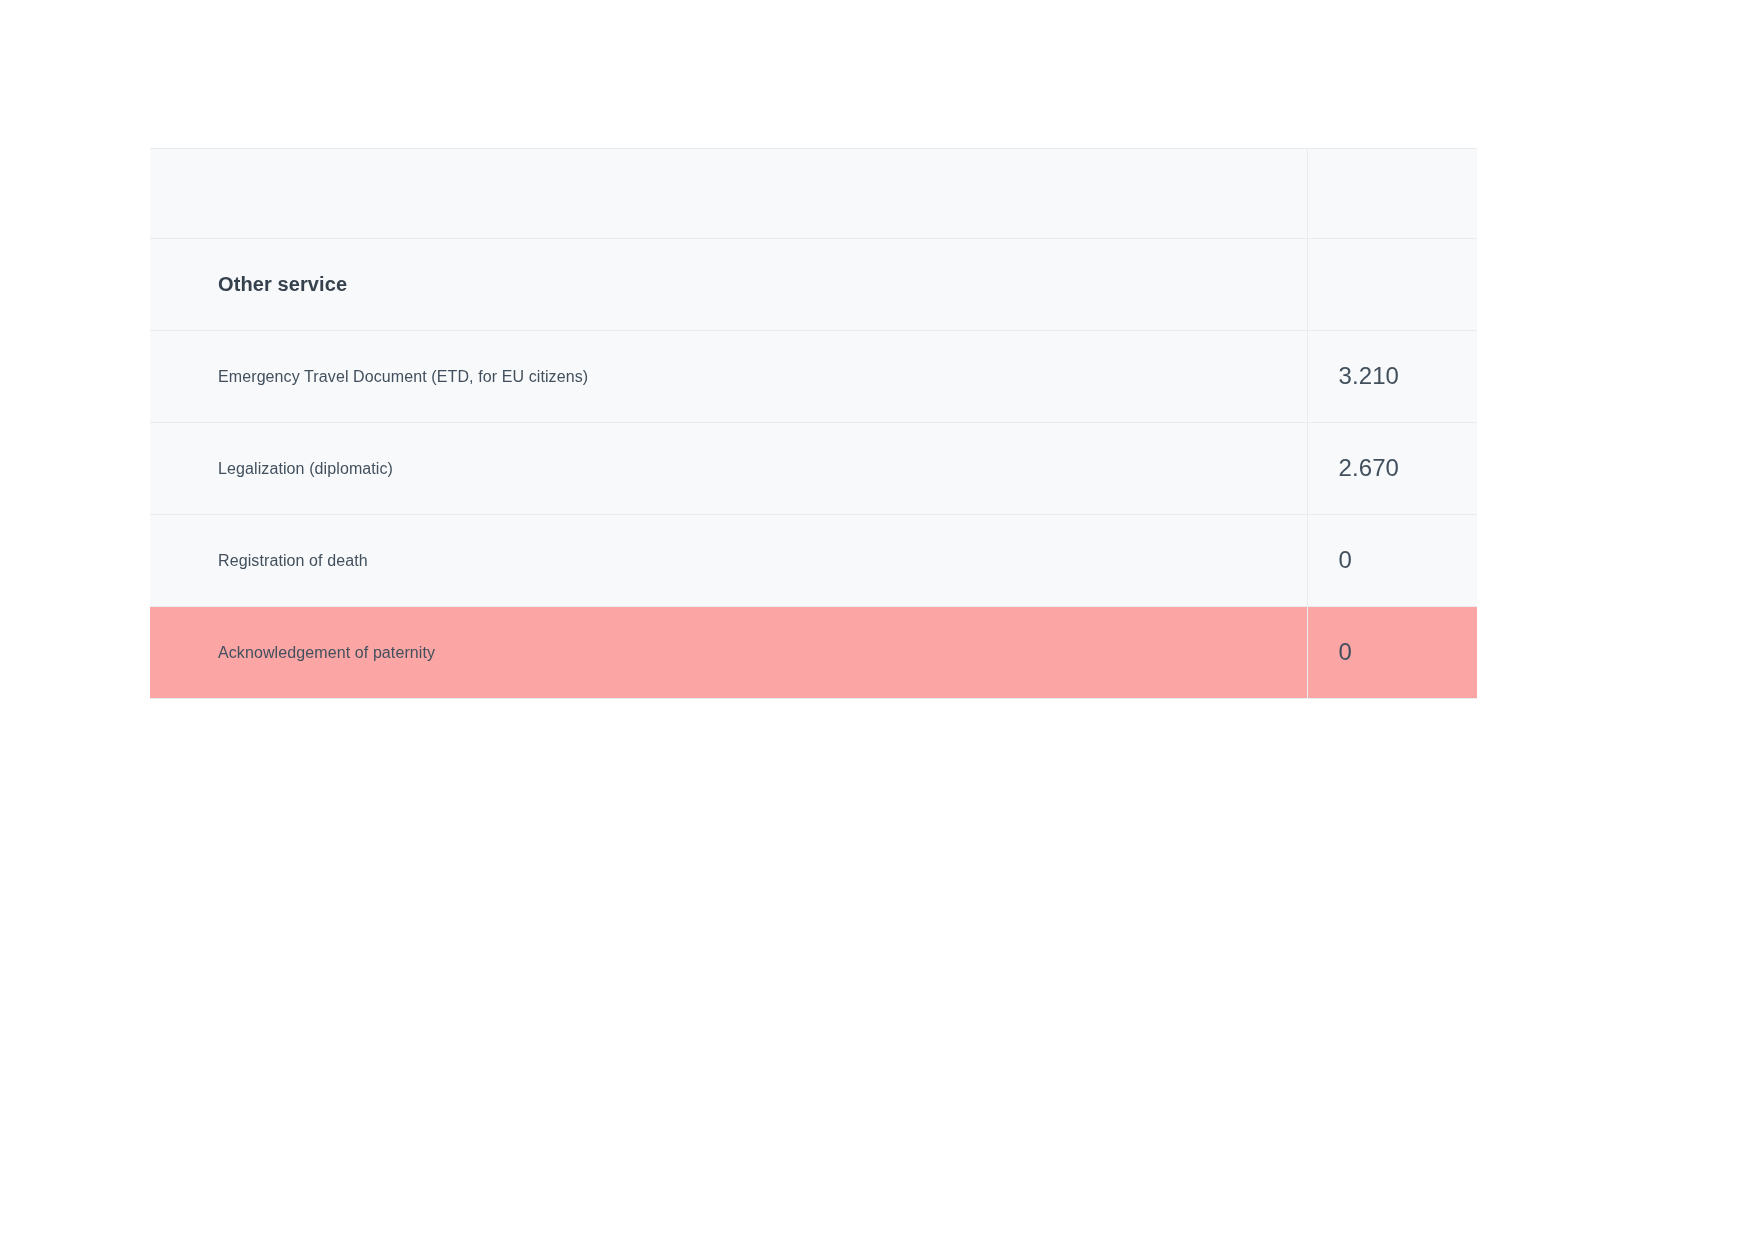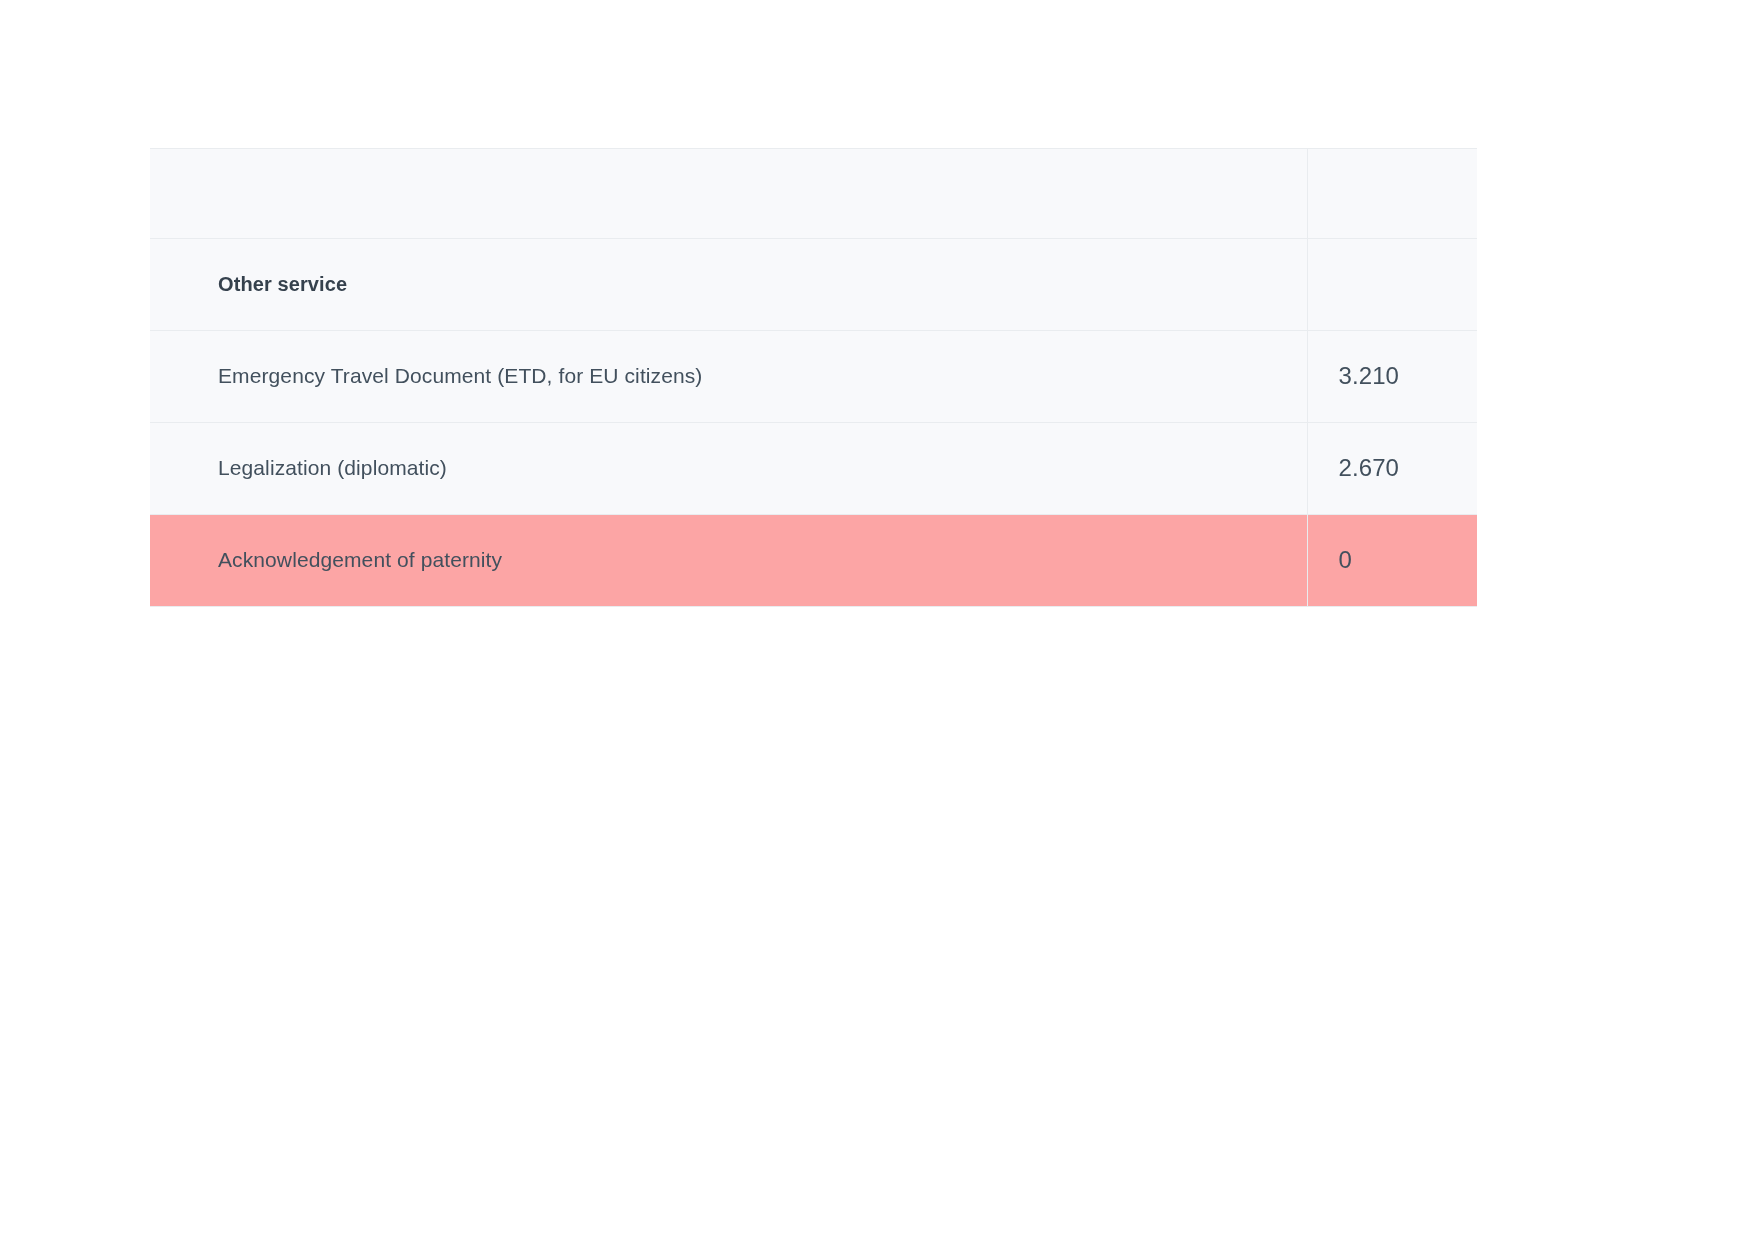--- a/index.html
+++ b/index.html
@@ -48,21 +48,21 @@
     border-right: none;
   }
   table.data-table tr.row-even {
     background: #f8f9fb;
   }
   table.data-table tr.row-odd {
     background: #fca5a5;
   }
   .cell-label {
     padding: 0 24px 0 68px;
-    font-size: 21px;
+    font-size: 16px;
     line-height: 1.35;
     color: #42505d;
     font-weight: 400;
     letter-spacing: 0.1px;
   }
   .cell-label.group {
     font-weight: 700;
     color: #35414d;
     font-size: 20px;
   }
@@ -117,20 +117,28 @@
 
         <tr class="data-row row-even">
           <td>
             <div class="cell-label">Legalization (diplomatic)</div>
           </td>
           <td>
             <div class="cell-value">2.670</div>
           </td>
         </tr>
 
+        <tr class="data-row row-even">
+          <td>
+            <div class="cell-label">Registration of death</div>
+          </td>
+          <td>
+            <div class="cell-value">0</div>
+          </td>
+        </tr>
 
 
 
 
         <tr class="data-row row-odd">
           <td>
             <div class="cell-label">Acknowledgement of paternity</div>
           </td>
           <td>
             <div class="cell-value">0</div>

